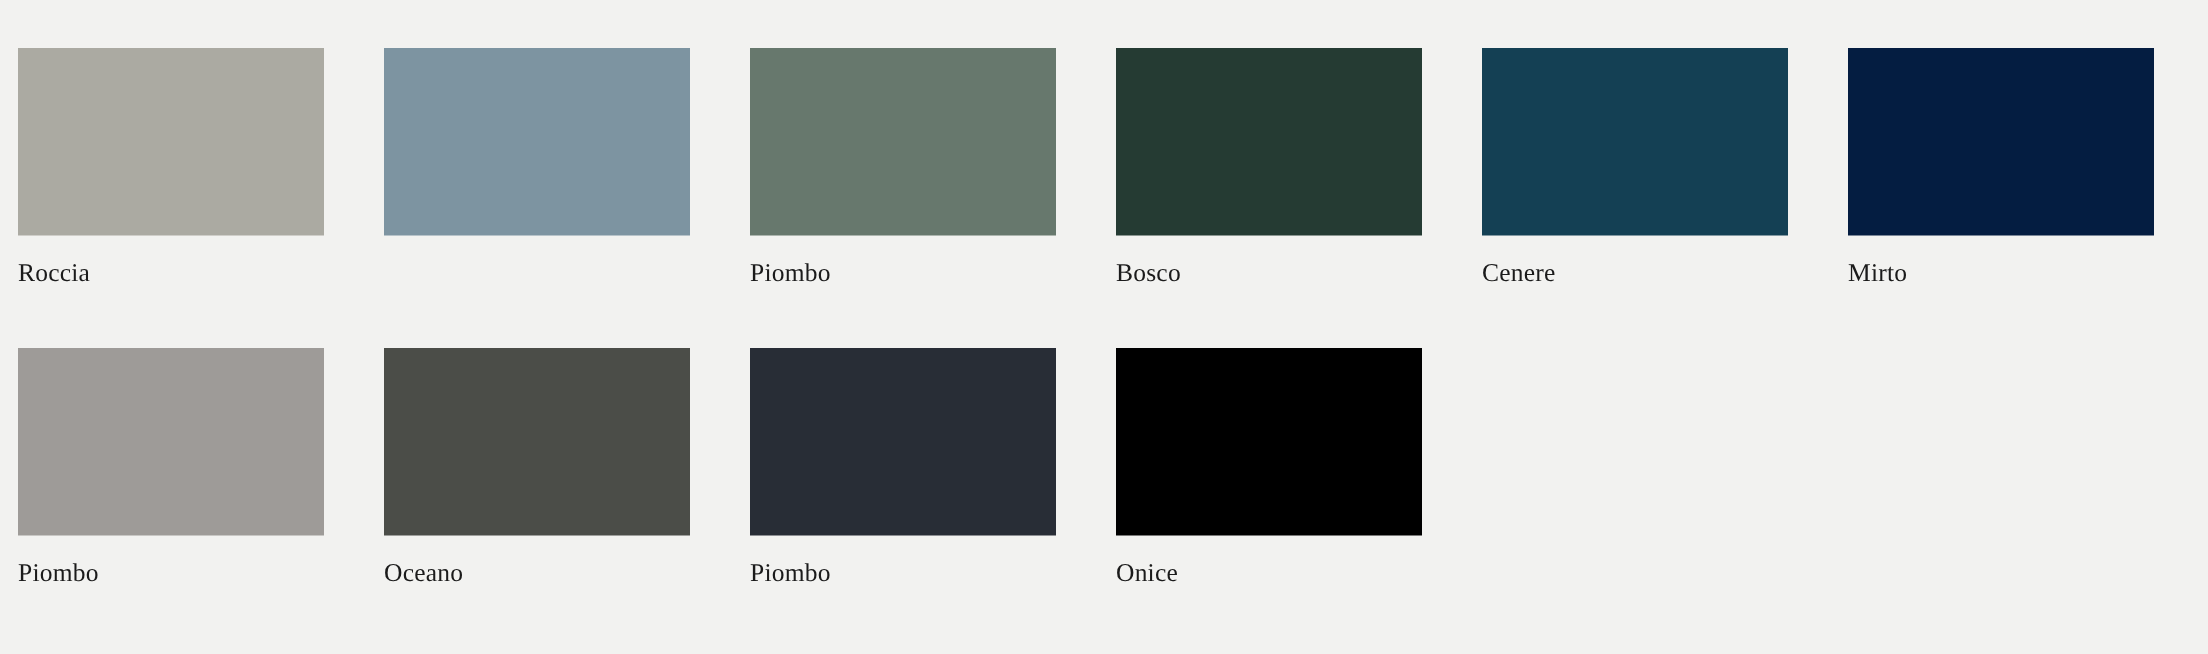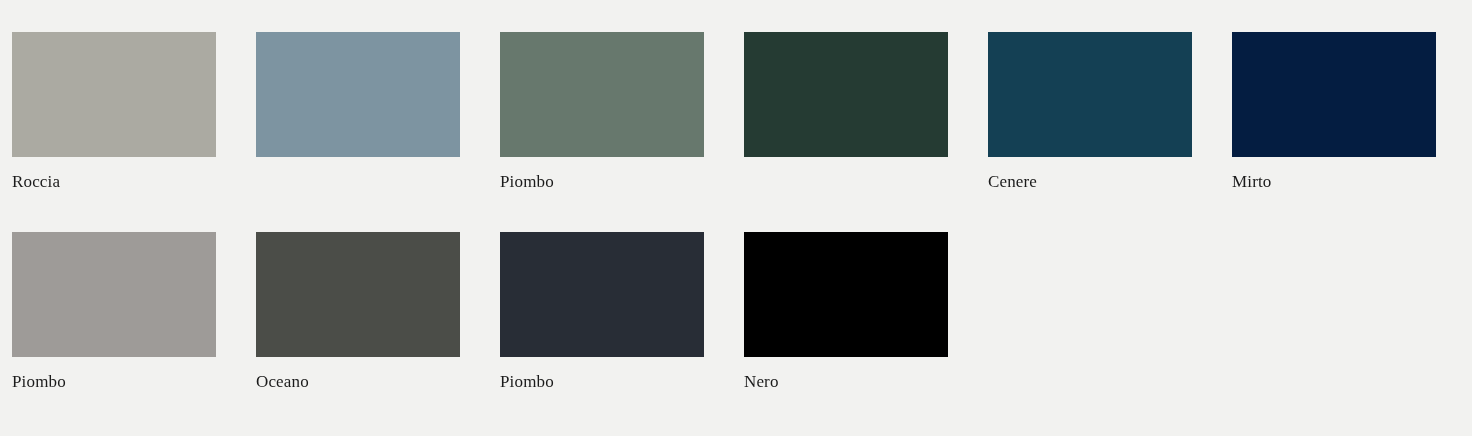--- a/index.html
+++ b/index.html
@@ -60,20 +60,21 @@
     </div>
     <div class="swatch-card">
       <div class="swatch-chip" style="background-color: rgb(125, 148, 161);"></div>
     </div>
     <div class="swatch-card">
       <div class="swatch-chip" style="background-color: rgb(103, 120, 109);"></div>
       <span class="swatch-label">Piombo</span>
     </div>
     <div class="swatch-card">
       <div class="swatch-chip" style="background-color: rgb(37, 59, 51);"></div>
+      <span class="swatch-label">Bosco</span>
     </div>
     <div class="swatch-card">
       <div class="swatch-chip" style="background-color: rgb(20, 64, 84);"></div>
       <span class="swatch-label">Cenere</span>
     </div>
     <div class="swatch-card">
       <div class="swatch-chip" style="background-color: rgb(4, 29, 65);"></div>
       <span class="swatch-label">Mirto</span>
     </div>
     <div class="swatch-card">
@@ -83,15 +84,15 @@
     <div class="swatch-card">
       <div class="swatch-chip" style="background-color: rgb(75, 77, 72);"></div>
       <span class="swatch-label">Oceano</span>
     </div>
     <div class="swatch-card">
       <div class="swatch-chip" style="background-color: rgb(40, 45, 54);"></div>
       <span class="swatch-label">Piombo</span>
     </div>
     <div class="swatch-card">
       <div class="swatch-chip" style="background-color: rgb(0, 0, 0);"></div>
-      <span class="swatch-label">Nero</span>
+      <span class="swatch-label">Onice</span>
     </div>
   </div>
 
 </body></html>

